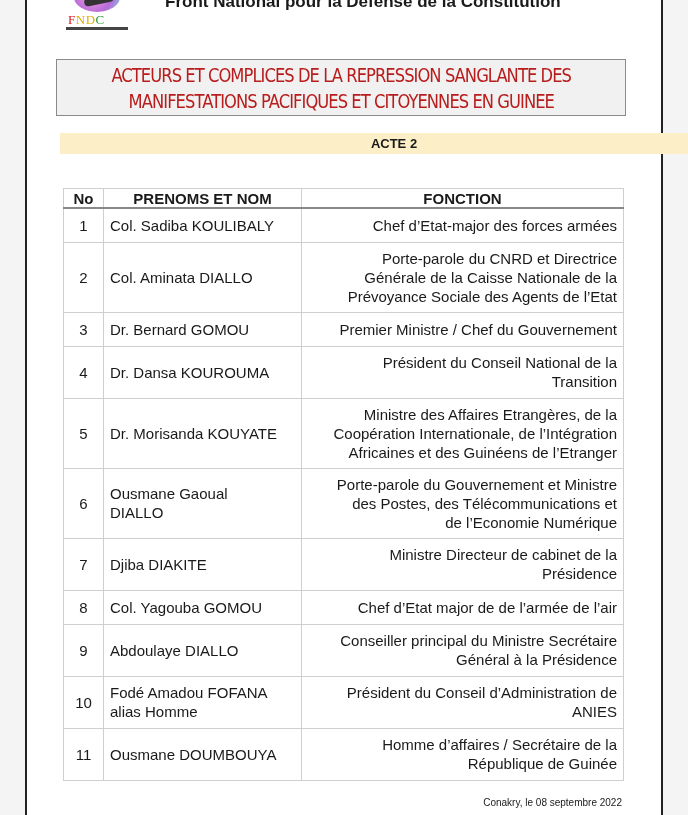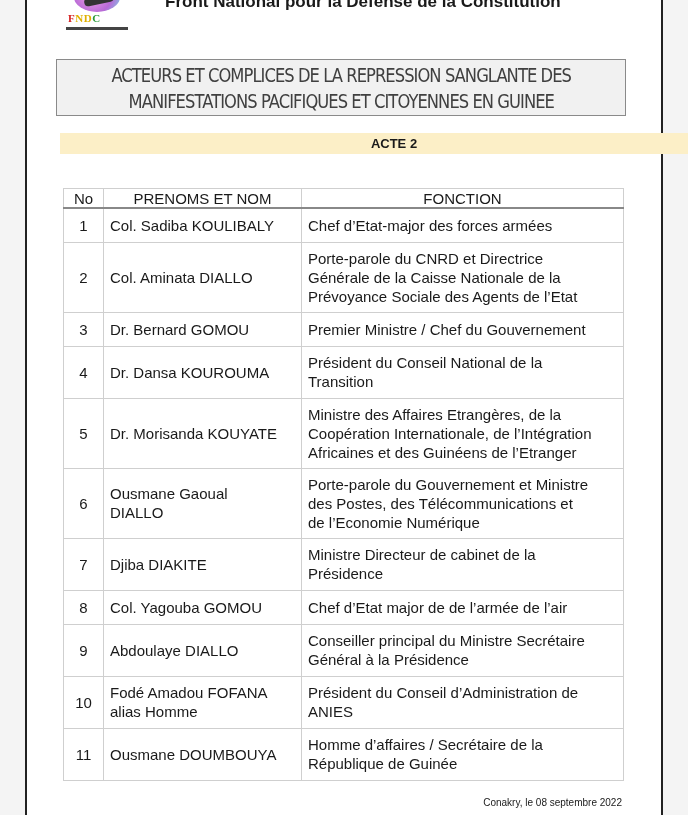--- a/index.html
+++ b/index.html
@@ -21,61 +21,61 @@
     position: absolute; left: 14px; top: -18px; width: 46px; height: 30px;
     border-radius: 50%;
     background: radial-gradient(circle at 40% 40%, #f6a6e8, #b86ad6 60%, #7ad0e6);
   }
   .logo .hand {
     position: absolute; left: 24px; top: -4px; width: 30px; height: 8px;
     background: #333; border-radius: 4px; transform: rotate(-12deg);
   }
   .logo .text {
     position: absolute; left: 8px; top: 12px; font-family: "Liberation Serif", serif;
-    font-weight: bold; font-size: 11px; letter-spacing: 0.5px;
+    font-weight: normal; font-size: 13px; letter-spacing: 0.5px;
   }
   .logo .text span:nth-child(1) { color: #d62020; }
   .logo .text span:nth-child(2) { color: #e0b000; }
   .logo .text span:nth-child(3) { color: #e0b000; }
   .logo .text span:nth-child(4) { color: #2a9a3a; }
   .logo .bar {
     position: absolute; left: 6px; top: 27px; width: 62px; height: 3px; background: #444;
   }
   .org-name {
     position: absolute; left: 165px; top: -8px; font-size: 17px; font-weight: bold;
     color: #1a1a1a; white-space: nowrap;
   }
   .title-box {
     position: absolute; left: 56px; top: 59px; width: 570px; height: 57px;
     border: 1px solid #8a8a8a; background: #f1f1f1;
     box-sizing: border-box;
     display: flex; flex-direction: column; align-items: center; justify-content: center;
     font-family: "DejaVu Sans", sans-serif; font-size: 19px; letter-spacing: -1.1px;
-    line-height: 26px; color: #404040;
+    line-height: 26px; color: #b91c1c;
     transform-origin: center; 
   }
   .title-box div { transform: scaleX(0.86); white-space: nowrap; }
   .acte {
     position: absolute; left: 60px; top: 133px; width: 668px; height: 21px;
     background: #fcefc7;
     text-align: center; font-weight: bold; font-size: 13px; line-height: 21px;
   }
   table.roster {
     position: absolute; left: 63px; top: 188px; width: 560px;
     border-collapse: collapse; font-size: 15px; table-layout: fixed;
   }
   table.roster th, table.roster td {
     border: 1px solid #cfcfcf; padding: 0 6px; vertical-align: middle;
   }
   table.roster th {
-    font-weight: normal; height: 18px; line-height: 17px; text-align: center;
+    font-weight: bold; height: 18px; line-height: 17px; text-align: center;
     border-bottom: 2px solid #888;
   }
   table.roster td.no { text-align: center; padding: 0; }
-  table.roster td.fn { line-height: 19px; padding-top: 1px; padding-bottom: 1px; }
+  table.roster td.fn { line-height: 19px; padding-top: 1px; padding-bottom: 1px; text-align: right; }
   table.roster td.nm { line-height: 19px; padding-left: 6px; margin-top: 28px; }
   .place-date {
     position: absolute; right: 66px; top: 797px; font-size: 10px; white-space: nowrap;
   }
 </style>
 </head>
 <body>
 
 <div class="page"></div>
 

